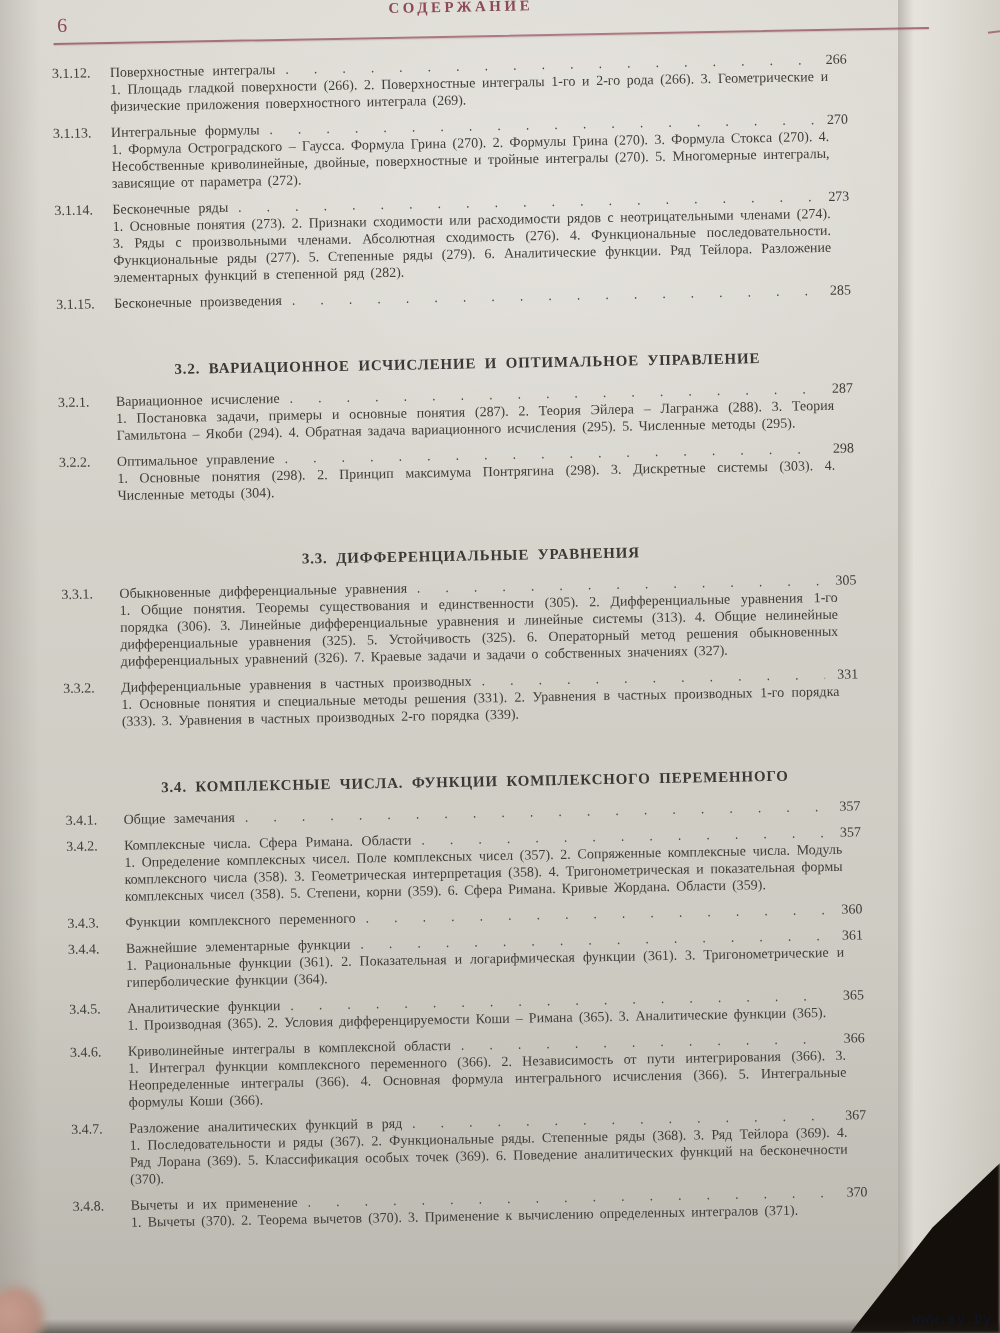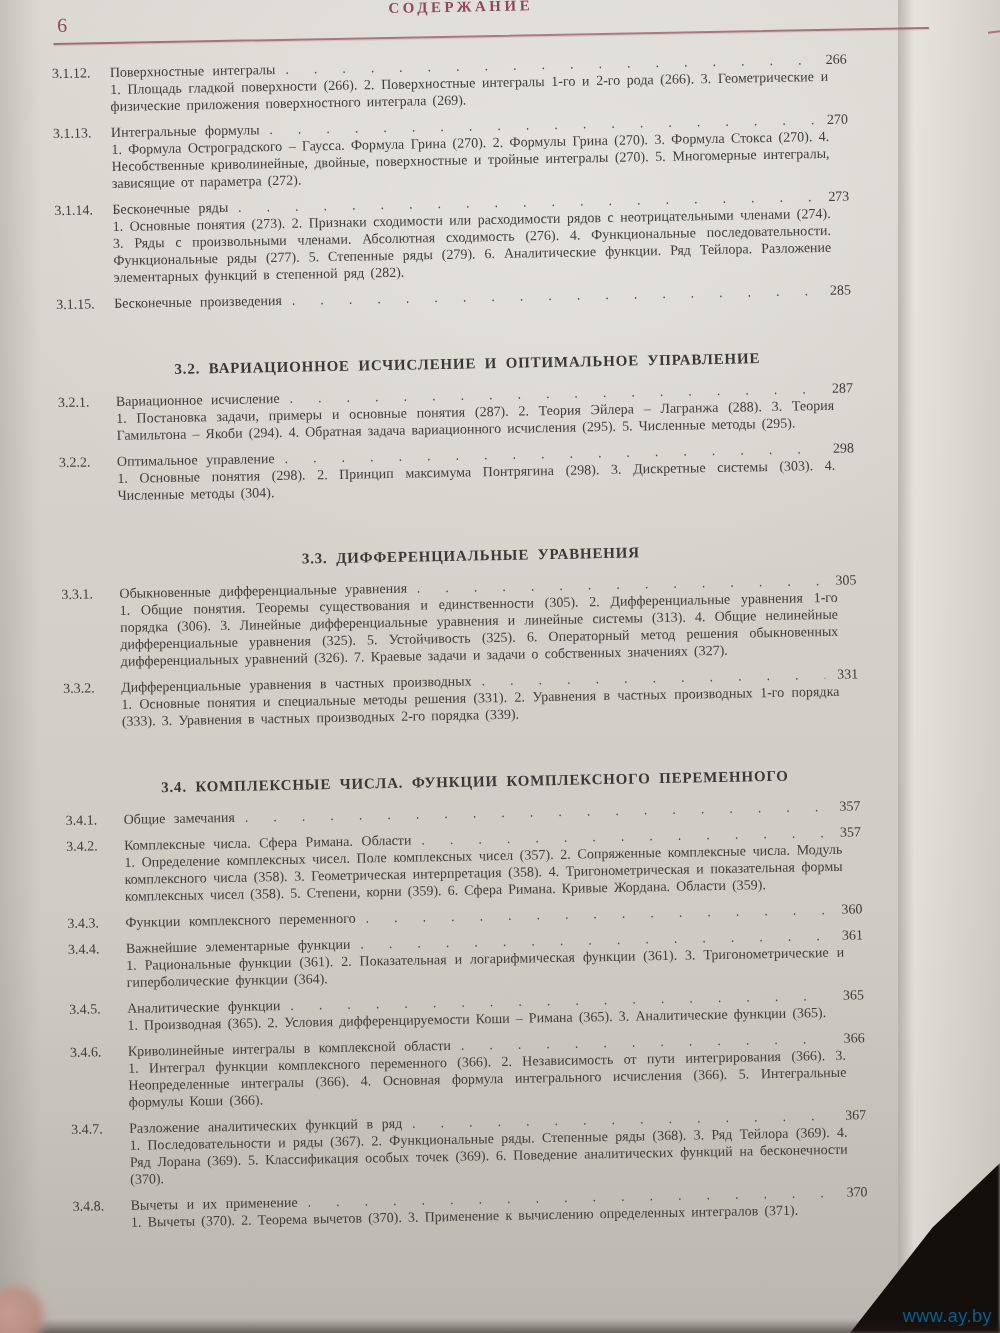--- a/index.html
+++ b/index.html
@@ -37,22 +37,22 @@
     background:linear-gradient(to bottom, rgba(35,28,22,0) 0%, rgba(35,28,22,0.55) 100%);
     z-index:4;
   }
   .finger-blur{
     position:absolute;left:-14px;bottom:-18px;width:58px;height:64px;border-radius:50%;
     background:radial-gradient(circle at 40% 40%, #c79d8e 0%, #b68d7f 60%, rgba(182,141,127,0) 100%);
     filter:blur(5px);z-index:5;
   }
   .watermark{
     position:absolute;right:8px;bottom:6px;z-index:6;
-    font-family:Liberation Sans, sans-serif;font-size:18px;letter-spacing:.5px;
-    color:#0369a1;opacity:.9;
+    font-family:Liberation Mono, monospace;font-size:14px;letter-spacing:.5px;
+    color:#0f172a;opacity:.9;
   }
   
   .page-content{
     position:absolute;left:62px;top:4px;width:820px;
     transform:rotate(-1.05deg);transform-origin:0px 620px;
     z-index:2;
   }
   .masthead{position:relative;height:56px;}
   .m-title{
     position:absolute;left:0;right:0;top:2px;text-align:center;

